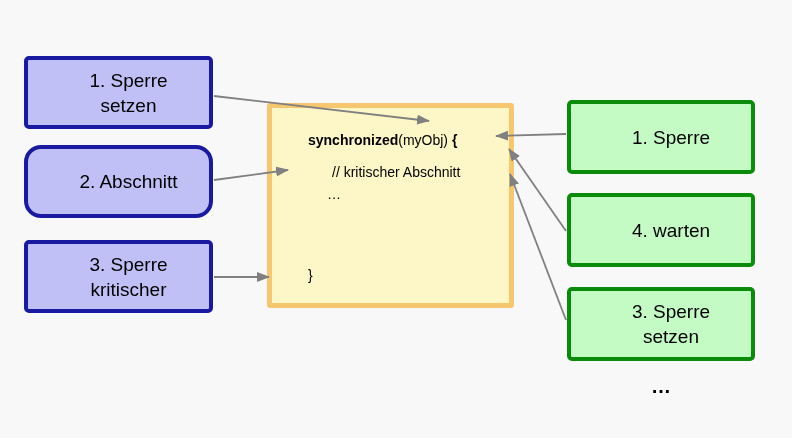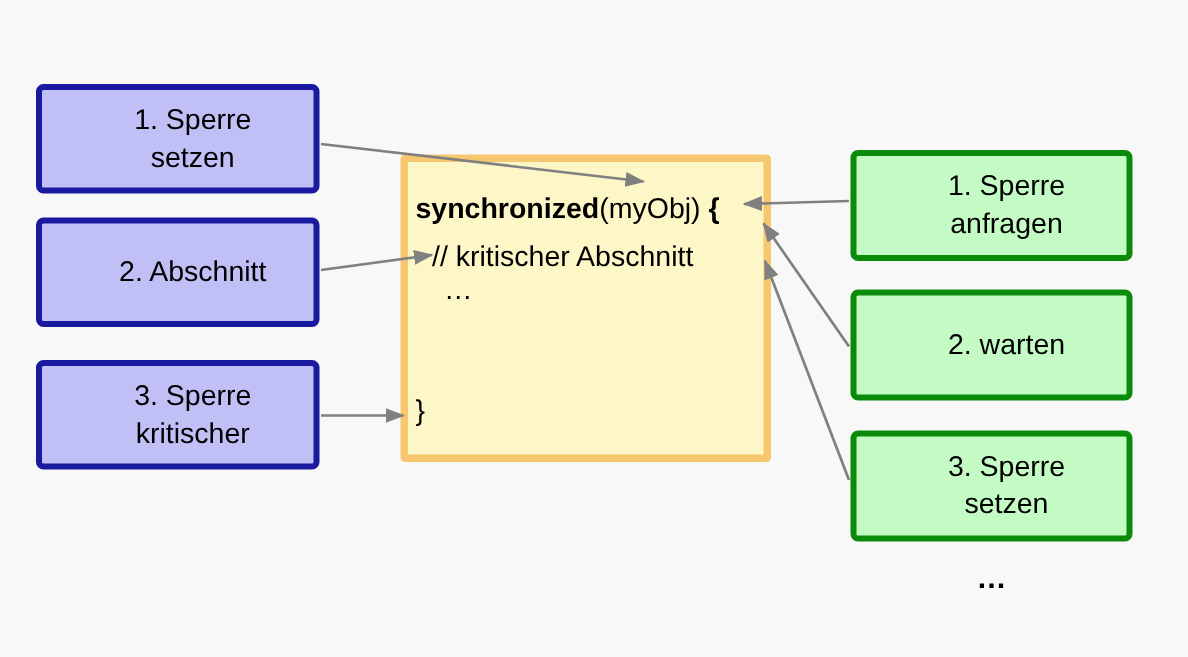--- a/index.html
+++ b/index.html
@@ -11,29 +11,29 @@
   }
   *{margin:0;padding:0;box-sizing:border-box;}
   html,body{background:var(--page-bg);}
   body{font-family:"Liberation Sans","DejaVu Sans",sans-serif;color:var(--text);}
   .canvas{position:relative;width:792px;height:438px;background:var(--page-bg);overflow:hidden;}
 
   .box{position:absolute;display:flex;flex-direction:column;justify-content:center;align-items:center;
        font-size:19px;line-height:25px;text-align:right;border-radius:5px;padding-left:20px;}
   .box.purple{left:24px;width:189px;height:73px;background:var(--purple-fill);border:4px solid var(--purple-border);}
   .box.green{left:567px;width:188px;height:74px;background:var(--green-fill);border:4px solid var(--green-border);}
-  #pbox1{top:56px;} #pbox2{top:145px;} #pbox3{top:240px;}
+  #pbox1{top:56px;} #pbox2{top:145px;border-radius:17px;} #pbox3{top:240px;}
   #gbox1{top:100px;} #gbox2{top:193px;} #gbox3{top:287px;}
 
   .codebox{position:absolute;left:267px;top:103px;width:247px;height:205px;
            background:var(--yellow-fill);border:5px solid var(--yellow-border);border-radius:3px;}
 
-  .codeline{position:absolute;font-size:19px;line-height:24px;white-space:pre;}
+  .codeline{position:absolute;font-size:14px;line-height:24px;white-space:pre;margin-left:31px;}
   #cl1{left:277px;top:128px;}
-  #cl2{left:288px;top:160px;}
+  #cl2{left:301px;top:160px;}
   #cl3{left:296px;top:182px;}
   #cl4{left:277px;top:263px;}
   .bold{font-weight:700;}
 
   .bottom-ellipsis{position:absolute;left:567px;top:374px;width:188px;text-align:center;
                    font-size:20px;font-weight:700;line-height:24px;}
 
   svg.arrows{position:absolute;left:0;top:0;width:792px;height:438px;pointer-events:none;}
   svg.arrows line{stroke:var(--arrow);stroke-width:1.8;}
   svg.arrows .arrowhead{fill:var(--arrow);}
@@ -56,24 +56,23 @@
   </div>
 
   <div class="codebox"></div>
   <div class="codeline" id="cl1"><span class="bold">synchronized</span><span>(myObj) </span><span class="bold">{</span></div>
   <div class="codeline" id="cl2">// kritischer Abschnitt</div>
   <div class="codeline" id="cl3">…</div>
   <div class="codeline" id="cl4">}</div>
 
   <div class="box green" id="gbox1">
     <span>1. Sperre</span>
-    <span>anfragen</span>
   </div>
   <div class="box green" id="gbox2">
-    <span>2. warten</span>
+    <span>4. warten</span>
     <span></span>
   </div>
   <div class="box green" id="gbox3">
     <span>3. Sperre</span>
     <span>setzen</span>
   </div>
 
   <div class="bottom-ellipsis">…</div>
 
   <svg class="arrows" viewBox="0 0 792 438" xmlns="http://www.w3.org/2000/svg">

